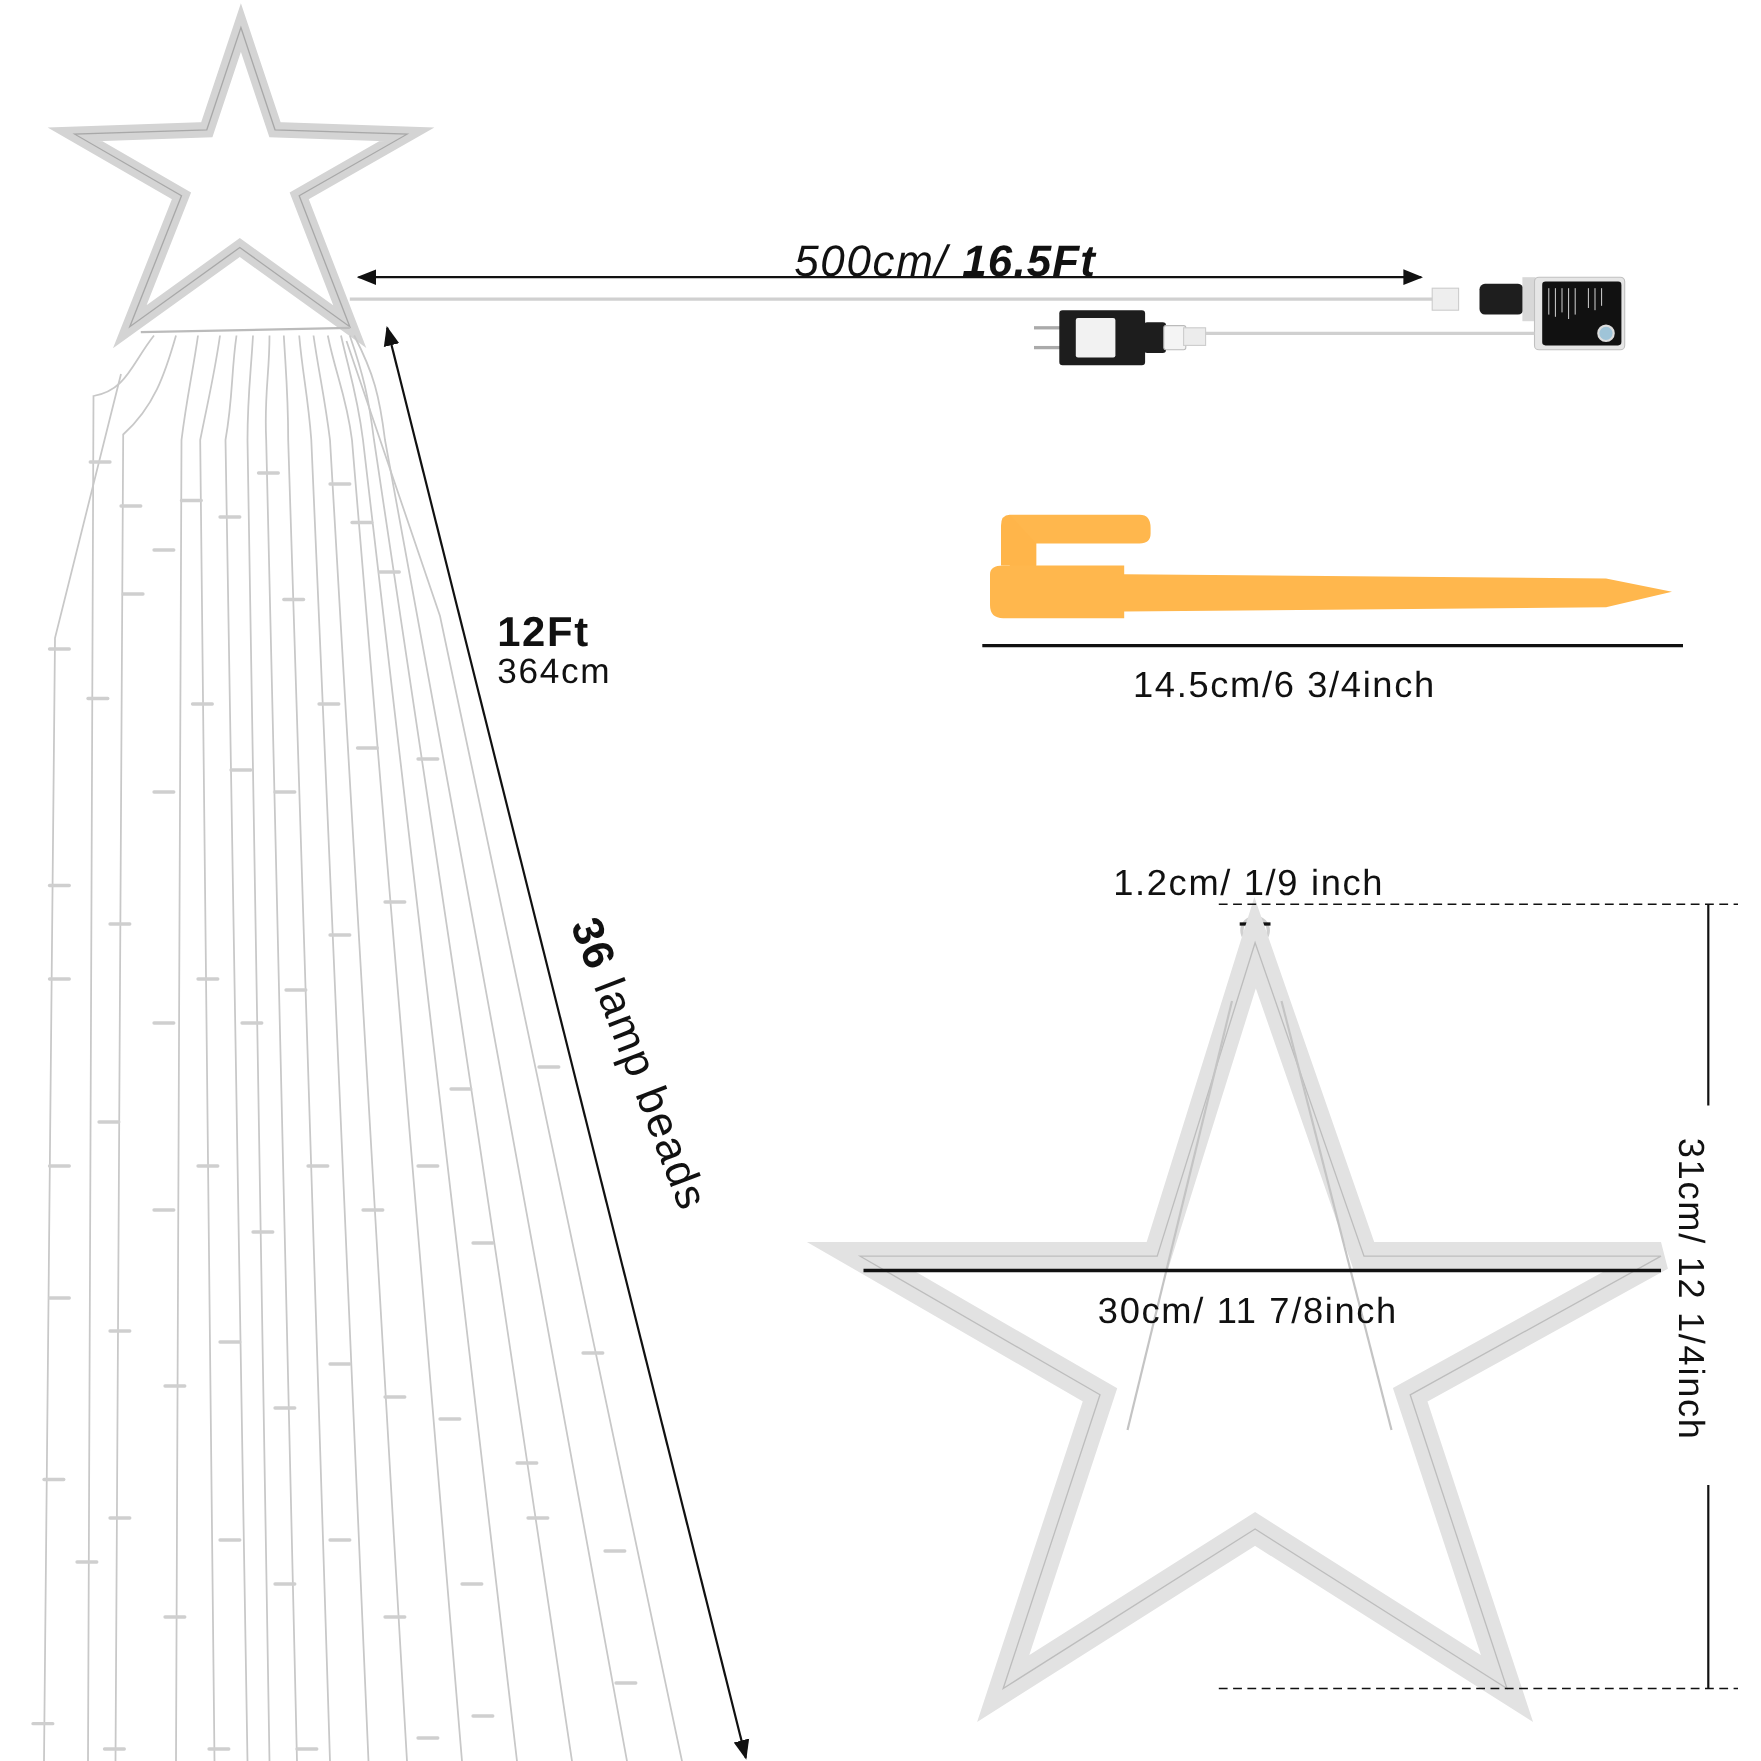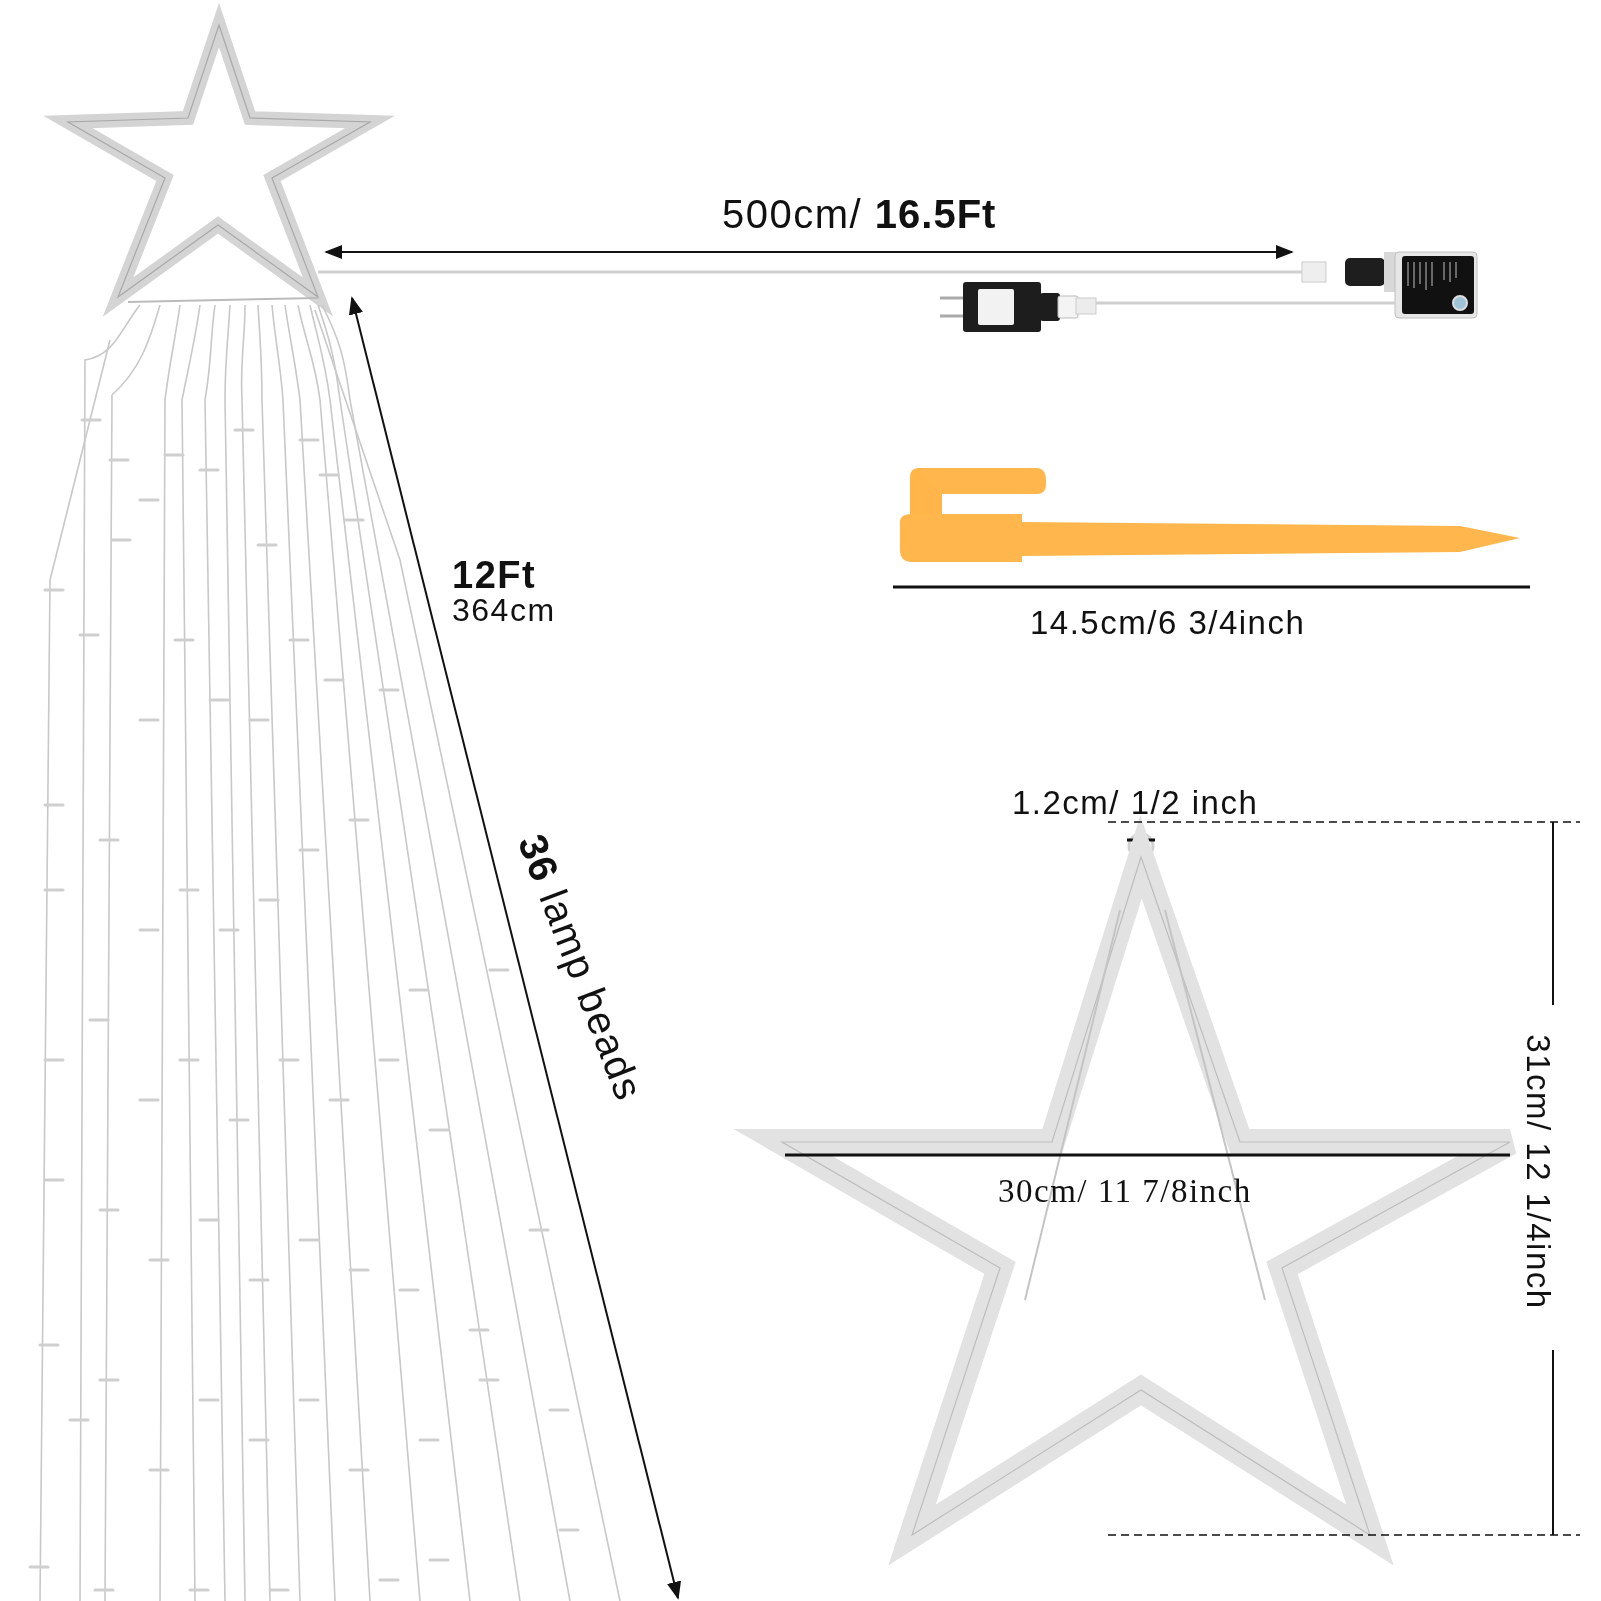--- a/index.html
+++ b/index.html
@@ -1,26 +1,26 @@
 <!DOCTYPE html>
 <html><head>
   <meta charset="utf-8">
   <style>
     html, body { margin: 0; padding: 0; background: #ffffff; }
     body { width: 1601px; height: 1601px; position: relative; overflow: hidden; }
     svg#canvas { position: absolute; left: 0; top: 0; width: 1601px; height: 1601px; }
     .label { position: absolute; font-family: "Liberation Sans", sans-serif; color: #111; white-space: nowrap; letter-spacing: 1.5px; }
     .bold { font-weight: bold; letter-spacing: 1px; }
-    .lbl-cable { left: 722px; top: 192px; font-size: 40px; }
+    .lbl-cable { left: 722px; top: 216px; font-size: 40px; font-style: italic; }
     .lbl-height-ft { left: 452px; top: 554px; font-size: 38px; font-weight: bold; }
     .lbl-height-cm { left: 452px; top: 592px; font-size: 32px; }
     .lbl-beads { left: 440px; top: 945px; font-size: 40px; transform-origin: center center; transform: rotate(69deg); }
     .lbl-stake { left: 1030px; top: 604px; font-size: 33px; }
     .lbl-hook { left: 1012px; top: 784px; font-size: 33px; }
-    .lbl-width { left: 998px; top: 1173px; font-size: 33px; font-family: Liberation Serif, serif; }
+    .lbl-width { left: 998px; top: 1173px; font-size: 33px; }
     .lbl-star-h { left: 1400px; top: 1153px; font-size: 33px; transform-origin: center center; transform: rotate(90deg); }
   </style>
 </head>
 <body>
 
 <svg id="canvas" viewBox="0 0 1601 1601" xmlns="http://www.w3.org/2000/svg">
   <defs>
     <marker id="arrow" viewBox="0 0 10 10" refX="9" refY="5" markerWidth="9" markerHeight="9" orient="auto-start-reverse">
       <path d="M0,1 L10,5 L0,9 z" fill="#111"></path>
     </marker>
@@ -184,15 +184,15 @@
 </div>
 
 <div class="label lbl-height-ft">12Ft</div>
 <div class="label lbl-height-cm">364cm</div>
 
 <div class="label lbl-beads">
   <span class="bold">36</span><span> lamp beads</span>
 </div>
 
 <div class="label lbl-stake">14.5cm/6 3/4inch</div>
-<div class="label lbl-hook">1.2cm/ 1/2 inch</div>
+<div class="label lbl-hook">1.2cm/ 1/9 inch</div>
 <div class="label lbl-width">30cm/ 11 7/8inch</div>
 <div class="label lbl-star-h">31cm/ 12 1/4inch</div>
 
 </body></html>

